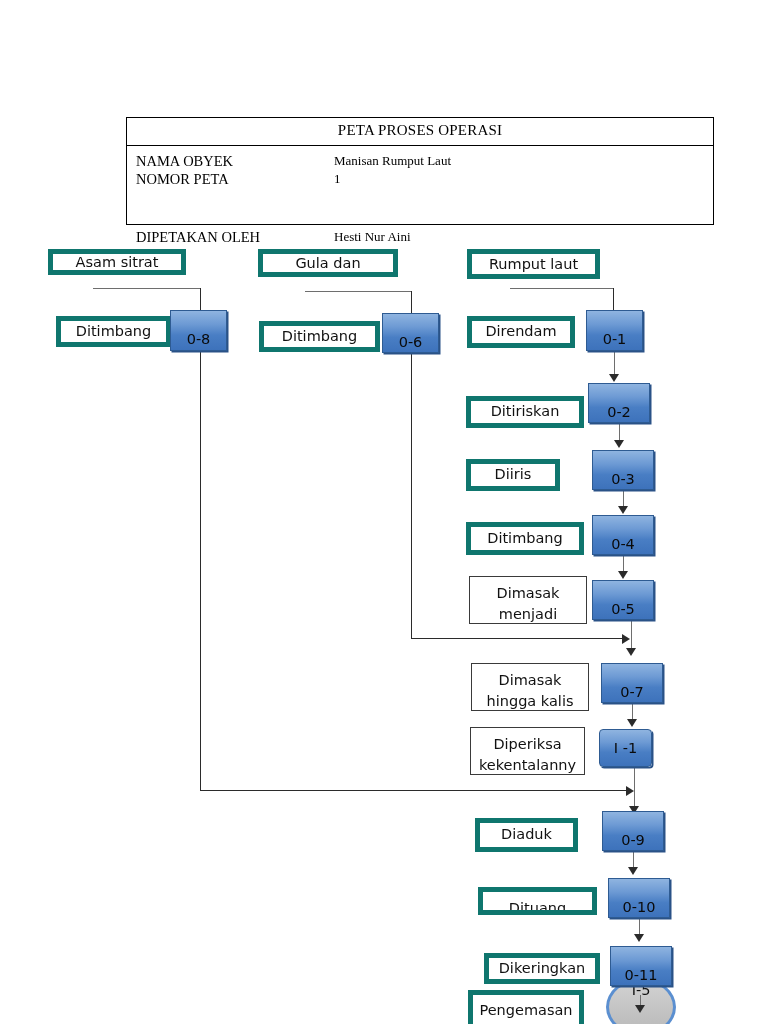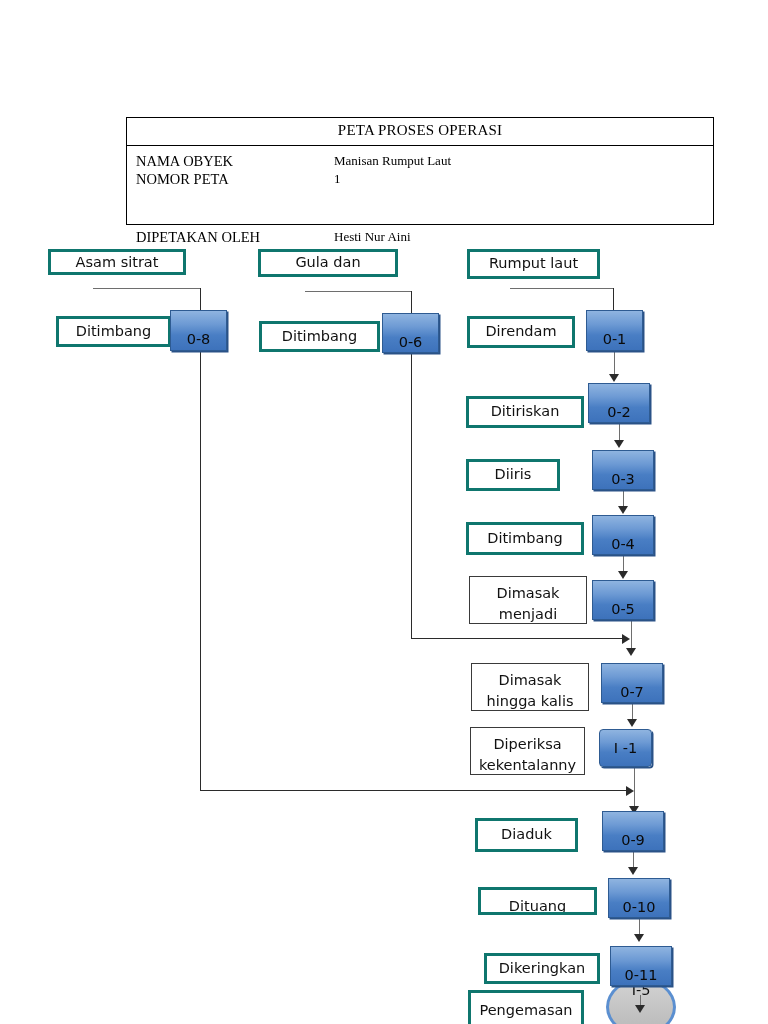--- a/index.html
+++ b/index.html
@@ -64,21 +64,21 @@
     font-family: "Liberation Serif", serif;
   }
   .r1 { top: 35px; }
   .r2 { top: 53px; }
   .r3 { top: 71px; margin-top: 40px; }
 
   
   .lbl {
     position: absolute;
     box-sizing: border-box;
-    border: 3px solid #0f766e;
+    border: 5px solid #0f766e;
     background: #ffffff;
     color: #111111;
     font-size: 14.5px;
     font-family: "DejaVu Sans", sans-serif;
     text-align: center;
     display: flex;
     align-items: center;
     justify-content: center;
     line-height: 1.45;
     overflow: hidden;

